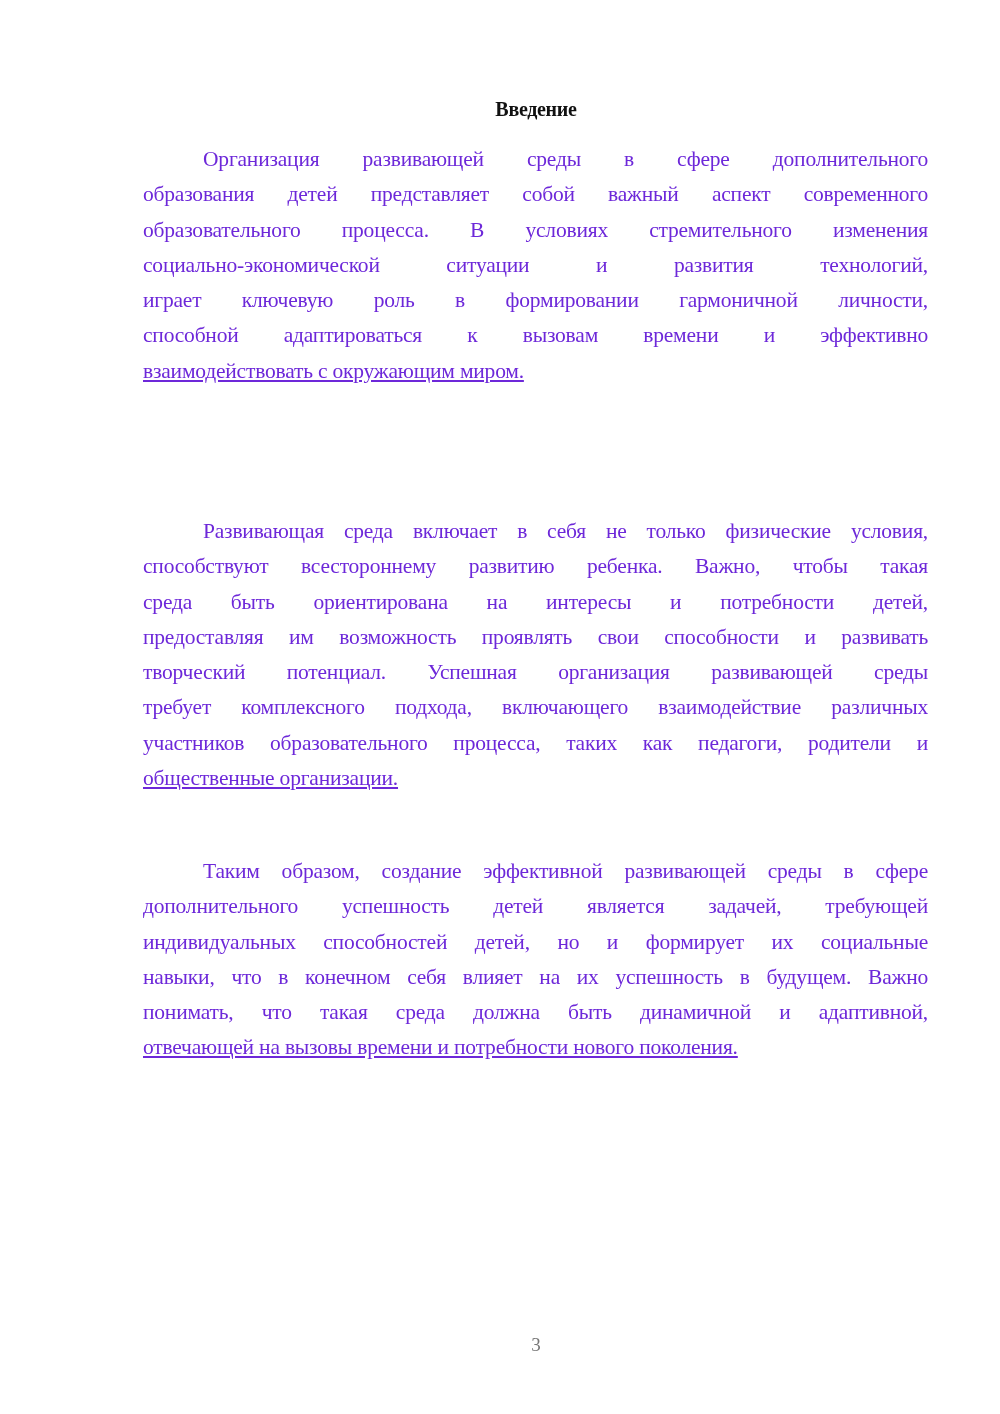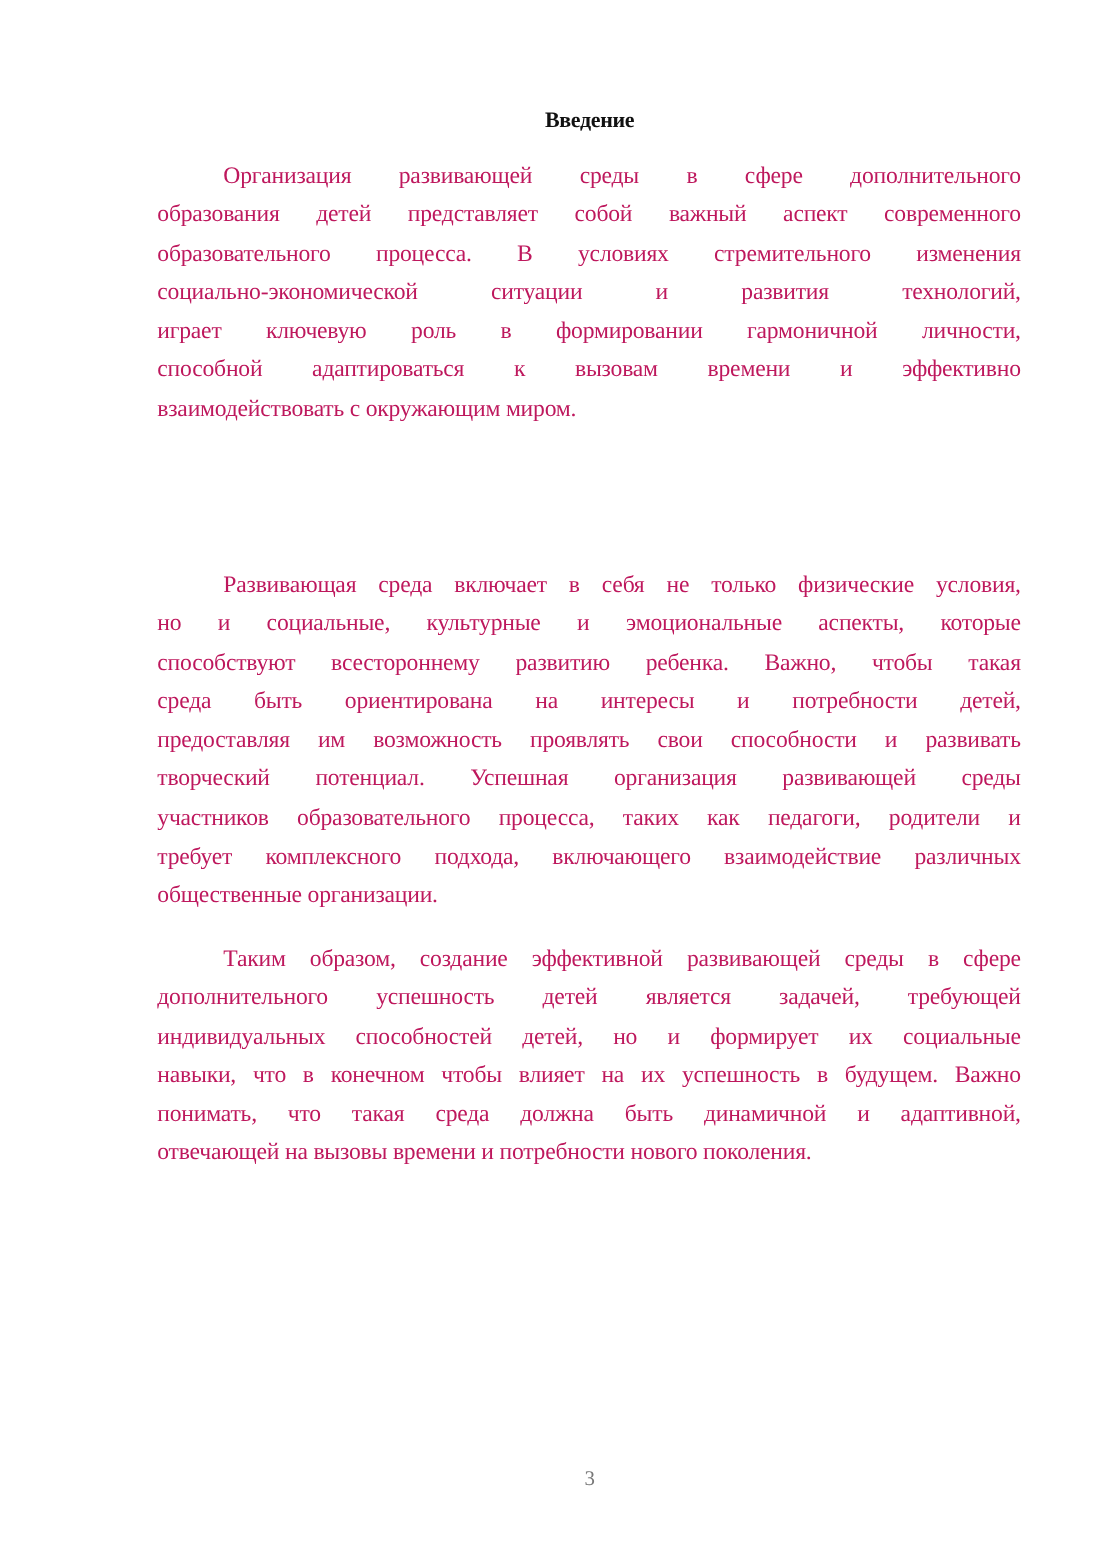--- a/index.html
+++ b/index.html
@@ -5,26 +5,26 @@
   html, body { margin: 0; padding: 0; background: #ffffff; }
   body { width: 1000px; height: 1414px; position: relative; overflow: hidden; }
   .page { position: absolute; left: 0; top: 0; width: 1000px; height: 1236px; background: #fff; }
   .title {
     position: absolute; top: 98px; left: 0; width: 1072px; text-align: center;
     font-family: "Liberation Serif", serif; font-weight: bold; font-size: 20px; color: #111;
     letter-spacing: -0.3px;
   }
   .para { position: absolute; left: 143px; width: 785px; }
   .line {
-    font-family: "Liberation Serif", serif; font-size: 21.5px; color: #be185d;
+    font-family: "Liberation Serif", serif; font-size: 21.5px; color: #6d28d9;
     height: 35.3px; line-height: 35.3px; white-space: nowrap;
     text-align: justify; text-align-last: justify; letter-spacing: -0.2px;
   }
   .line.first { padding-left: 60px; }
-  .line.last { text-align-last: left; }
+  .line.last { text-align-last: left; text-decoration: underline; }
   #p1 { top: 142px; }
   #p2 { top: 514px; }
   #p3 { top: 818px; margin-top: 36px; }
   .page-number {
     position: absolute; top: 1334px; left: 0; width: 1072px; text-align: center;
     font-family: "Liberation Serif", serif; font-size: 19px; color: #777;
   }
 </style>
 </head>
 <body>
@@ -37,33 +37,32 @@
     <div class="line">образования детей представляет собой важный аспект современного</div>
     <div class="line">образовательного процесса. В условиях стремительного изменения</div>
     <div class="line">социально-экономической ситуации и развития технологий,</div>
     <div class="line">играет ключевую роль в формировании гармоничной личности,</div>
     <div class="line">способной адаптироваться к вызовам времени и эффективно</div>
     <div class="line last">взаимодействовать с окружающим миром.</div>
   </div>
 
   <div class="para" id="p2">
     <div class="line first">Развивающая среда включает в себя не только физические условия,</div>
-    <div class="line">но и социальные, культурные и эмоциональные аспекты, которые</div>
     <div class="line">способствуют всестороннему развитию ребенка. Важно, чтобы такая</div>
     <div class="line">среда быть ориентирована на интересы и потребности детей,</div>
     <div class="line">предоставляя им возможность проявлять свои способности и развивать</div>
     <div class="line">творческий потенциал. Успешная организация развивающей среды</div>
+    <div class="line">требует комплексного подхода, включающего взаимодействие различных</div>
     <div class="line">участников образовательного процесса, таких как педагоги, родители и</div>
-    <div class="line">требует комплексного подхода, включающего взаимодействие различных</div>
     <div class="line last">общественные организации.</div>
   </div>
 
   <div class="para" id="p3">
     <div class="line first">Таким образом, создание эффективной развивающей среды в сфере</div>
     <div class="line">дополнительного успешность детей является задачей, требующей</div>
     <div class="line">индивидуальных способностей детей, но и формирует их социальные</div>
-    <div class="line">навыки, что в конечном чтобы влияет на их успешность в будущем. Важно</div>
+    <div class="line">навыки, что в конечном себя влияет на их успешность в будущем. Важно</div>
     <div class="line">понимать, что такая среда должна быть динамичной и адаптивной,</div>
     <div class="line last">отвечающей на вызовы времени и потребности нового поколения.</div>
   </div>
 
   <div class="page-number">3</div>
 </div>
 
 </body></html>

